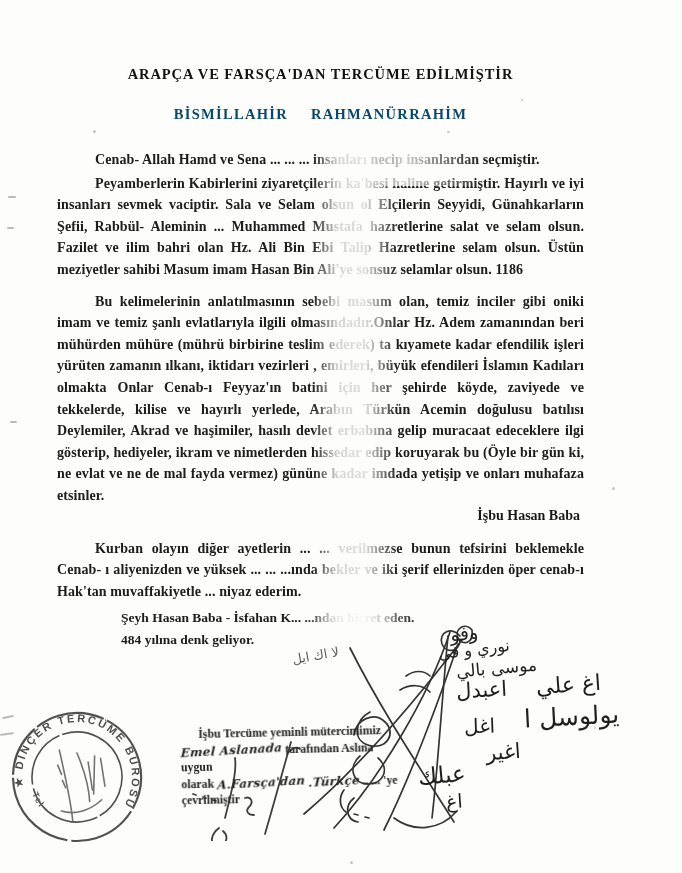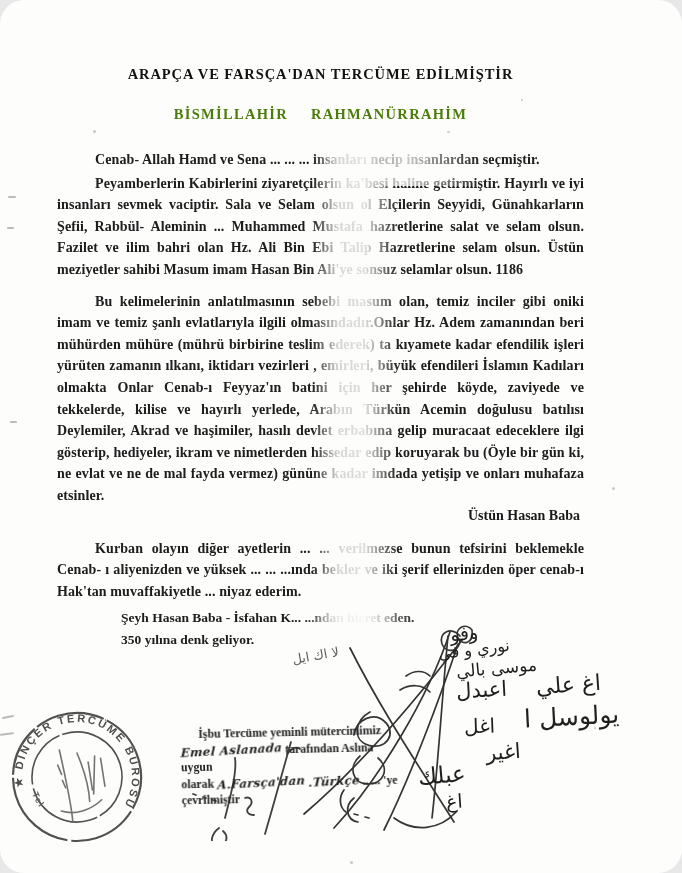--- a/index.html
+++ b/index.html
@@ -1,23 +1,23 @@
 <!DOCTYPE html>
 <html><head>
 <meta charset="utf-8">
 <style>
   html,body{margin:0;padding:0;background:#e8e8e8;}
   .page{position:relative;width:682px;height:873px;background:#fdfdfc;overflow:hidden;
-        font-family:"Liberation Serif", serif;color:#1c1c1c;border-radius:24px;}
+        font-family:"Liberation Serif", serif;color:#1c1c1c;}
   .ink{filter:blur(.28px) contrast(1.04);}
   .typed-area{position:absolute;left:57px;top:0;width:527px;}
   .doc-title{margin-top:66px;text-align:center;font-size:14.5px;font-weight:700;
              letter-spacing:.9px;color:#161616;}
   .bismillah{margin-top:23px;text-align:center;font-size:14.5px;font-weight:700;
-             letter-spacing:1.3px;word-spacing:18px;color:#4d7c0f;}
+             letter-spacing:1.3px;word-spacing:18px;color:#0c4a6e;}
   .para{margin:0;text-align:justify;text-indent:38px;font-size:14px;font-weight:700;
         line-height:21.6px;letter-spacing:.1px;color:#222;}
   .p1{margin-top:26px;}
   .p2{margin-top:2px;}
   .p3{margin-top:10px;}
   .sig-right{margin-top:1px;text-align:right;font-size:14px;font-weight:700;
              padding-right:4px;color:#1d1d1d;}
   .p4{margin-top:14px;}
   .hicret{margin-top:5px;margin-left:64px;font-size:13.5px;font-weight:700;
           line-height:21.5px;color:#222;}
@@ -51,25 +51,25 @@
 <body>
 
 <div class="page">
 
   <div class="typed-area ink">
     <div class="doc-title">ARAPÇA VE FARSÇA'DAN TERCÜME EDİLMİŞTİR</div>
     <div class="bismillah">BİSMİLLAHİR RAHMANÜRRAHİM</div>
     <p class="para p1">Cenab- Allah Hamd ve Sena ... ... ... insanları necip insanlardan seçmiştir.</p>
     <p class="para p2">Peyamberlerin Kabirlerini ziyaretçilerin ka'besi haline getirmiştir. Hayırlı ve iyi insanları sevmek vaciptir. Sala ve Selam olsun ol Elçilerin Seyyidi, Günahkarların Şefii, Rabbül- Aleminin ... Muhammed Mustafa hazretlerine salat ve selam olsun. Fazilet ve ilim bahri olan Hz. Ali Bin Ebi Talip Hazretlerine selam olsun.  Üstün meziyetler sahibi Masum imam Hasan Bin Ali'ye sonsuz selamlar olsun. 1186</p>
     <p class="para p3">Bu kelimelerinin anlatılmasının sebebi masum olan, temiz inciler gibi oniki imam ve temiz şanlı evlatlarıyla ilgili olmasındadır.Onlar Hz. Adem zamanından beri mühürden mühüre (mührü birbirine teslim ederek) ta kıyamete kadar  efendilik işleri yürüten  zamanın  ılkanı, iktidarı vezirleri , emirleri, büyük efendileri İslamın Kadıları olmakta  Onlar Cenab-ı Feyyaz'ın batini için her şehirde köyde, zaviyede ve tekkelerde, kilise ve hayırlı yerlede, Arabın Türkün Acemin  doğulusu batılısı Deylemiler, Akrad ve haşimiler, hasılı devlet erbabına gelip muracaat edeceklere ilgi  gösterip, hediyeler, ikram ve nimetlerden  hissedar edip koruyarak bu (Öyle bir gün ki, ne evlat ve ne de mal fayda vermez)  gününe kadar imdada  yetişip ve onları muhafaza etsinler.</p>
-    <div class="sig-right">Üstün Hasan Baba</div>
+    <div class="sig-right">İşbu Hasan Baba</div>
     <p class="para p4">Kurban olayın diğer ayetlerin ... ... verilmezse bunun tefsirini beklemekle Cenab- ı aliyenizden ve yüksek ... ... ...ında bekler ve iki şerif ellerinizden öper cenab-ı Hak'tan muvaffakiyetle ... niyaz ederim.</p>
     <div class="hicret">
       <div>Şeyh Hasan Baba -  İsfahan K... ...ndan hicret eden.</div>
-      <div>350 yılına denk geliyor.</div>
+      <div>484 yılına denk geliyor.</div>
     </div>
   </div>
 
   <div class="fade-band band-main"></div>
   <div class="fade-band band-p1"></div>
   <div class="fade-band band-p4"></div>
 
   <div class="speck" style="left:93px;top:130px;width:3px;height:3px;"></div>
   <div class="speck" style="left:447px;top:131px;width:3px;height:2px;"></div>
   <div class="speck" style="left:521px;top:99px;width:2px;height:2px;"></div>

